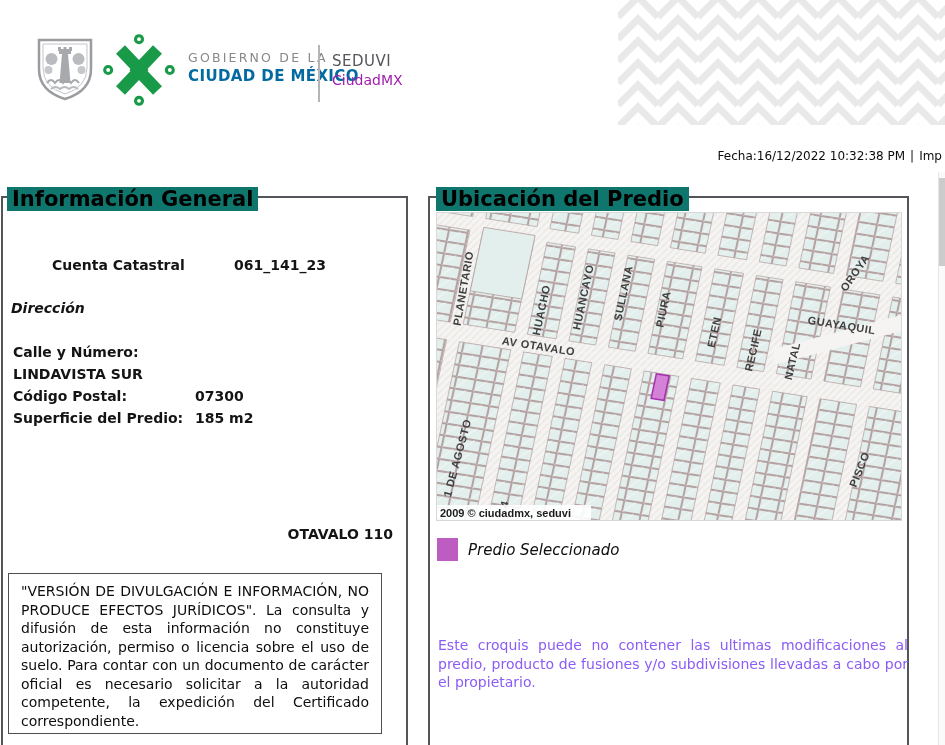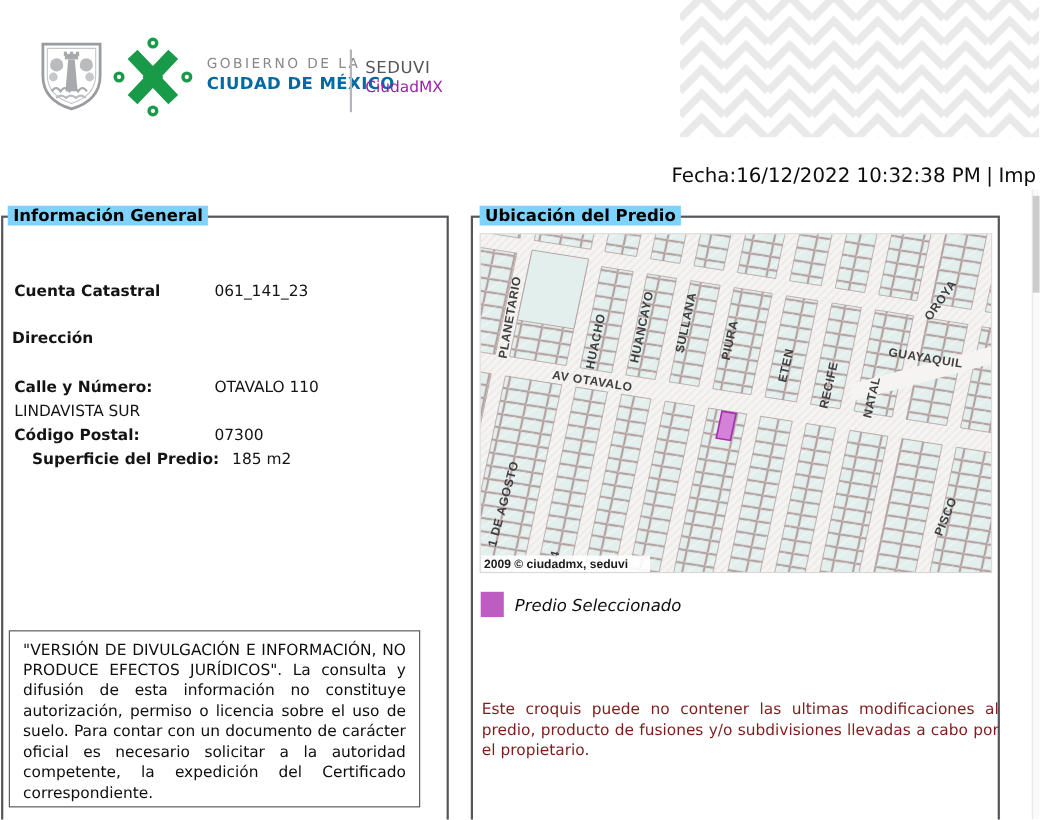--- a/index.html
+++ b/index.html
@@ -20,47 +20,47 @@
   .abs{position:absolute;}
 
   
   .gov-text1{left:188px;top:50px;font-size:12.5px;letter-spacing:2.2px;color:#87888b;}
   .gov-text2{left:188px;top:67px;font-size:15px;font-weight:bold;letter-spacing:0.4px;color:#0369a1;}
   .hdr-divider{left:318px;top:45px;width:2px;height:57px;background:#b3b5b8;}
   .agency{left:332px;top:52px;font-size:15px;font-weight:normal;color:#55565a;letter-spacing:0.5px;}
   .agency-sub{left:332px;top:72px;font-size:14px;color:#a21caf;}
 
   
-  .date-line{top:149px;right:3px;font-size:18px;color:#0c0c0c;white-space:nowrap;}
+  .date-line{top:149px;right:3px;font-size:12px;color:#0c0c0c;white-space:nowrap;}
   .date-line .sep{margin:0 5px;}
   .print-link{color:#0c0c0c;cursor:pointer;}
 
   
   .fieldset{position:absolute;border:2px solid #54555a;background:#fff;}
-  .fieldset .legend{position:absolute;top:-11px;left:4px;background:#7dd3fc;padding:0 5px;
-    font-weight:bold;font-size:15px;color:#000;white-space:nowrap;text-align:right;}
+  .fieldset .legend{position:absolute;top:-11px;left:4px;background:#0f766e;padding:0 5px;
+    font-weight:bold;font-size:21px;color:#000;white-space:nowrap;text-align:right;}
   .fs-left{left:1px;top:196px;width:407px;height:600px;}
   .fs-right{left:428px;top:196px;width:481px;height:600px;}
 
   
   .info-row{position:absolute;left:10px;display:flex;width:380px;line-height:20px;}
   .info-row .lab{font-weight:bold;width:182px;flex:0 0 182px;}
-  .info-row .val{font-weight:normal;text-align:right;}
+  .info-row .val{font-weight:bold;text-align:right;}
   .row-heading{position:absolute;left:8px;font-weight:bold;line-height:20px;}
 
   .disclaimer-box{position:absolute;left:5px;top:375px;width:374px;height:161px;
     border:1.5px solid #4f4f4f;padding:8px 12px;
     font-size:14px;line-height:18.5px;text-align:justify;color:#0e0e0e;}
 
   
   .map-wrap{position:absolute;left:7px;top:15px;width:464px;height:307px;outline:1px solid #d8d8d8;}
   .legend-swatch{position:absolute;left:7px;top:340px;width:21px;height:23px;background:var(--parcel-purple);}
   .legend-text{position:absolute;left:38px;top:343px;font-size:15px;color:#0e0e0e;font-style:italic;}
   .croquis-note{position:absolute;left:8px;top:438px;width:470px;
-    font-size:14px;line-height:18.5px;text-align:justify;color:#7f1d1d;}
+    font-size:14px;line-height:18.5px;text-align:justify;color:#8b5cf6;}
 
   .street-label{font-family:"Liberation Sans","DejaVu Sans",sans-serif;font-weight:bold;
     fill:#3f3f3f;font-size:11px;letter-spacing:0.5px;text-anchor:middle;}
   .attribution{font-family:"Liberation Sans","DejaVu Sans",sans-serif;font-weight:bold;
     font-size:11px;fill:#1b1b1b;}
 
   
   .scrollbar{position:absolute;right:0;top:172px;width:7px;height:573px;background:#fafafa;
     border-left:1px solid #e6e6e6;}
   .scroll-thumb{position:absolute;left:0;top:6px;width:7px;height:88px;background:#cccccc;}
@@ -114,39 +114,39 @@
   </svg>
 </div>
 
 <div class="abs date-line">
   <span>Fecha:16/12/2022 10:32:38 PM</span><span class="sep">|</span><span class="print-link">Imp</span>
 </div>
 
 <div class="fieldset fs-left">
   <span class="legend">Información General</span>
 
-  <div class="info-row" style="top:57px;">
+  <div class="info-row" style="top:57px;margin-left:39px;">
     <span class="lab">Cuenta Catastral</span>
     <span class="val">061_141_23</span>
   </div>
 
-  <div class="row-heading" style="top:100px;">Dirección</div>
-
-  <div class="info-row" style="top:144px;">
+  <div class="row-heading" style="top:100px;font-style:italic;">Dirección</div>
+
+  <div class="info-row" style="top:144px;flex-direction:column;">
     <span class="lab">Calle y Número:</span>
     <span class="val">OTAVALO 110</span>
   </div>
   <div class="info-row" style="top:166px;">
     <span class="val">LINDAVISTA SUR</span>
   </div>
   <div class="info-row" style="top:188px;">
     <span class="lab">Código Postal:</span>
     <span class="val">07300</span>
   </div>
-  <div class="info-row" style="top:210px;margin-left:16px;">
+  <div class="info-row" style="top:210px;">
     <span class="lab">Superficie del Predio:</span>
     <span class="val">185 m2</span>
   </div>
 
   <div class="disclaimer-box">"VERSIÓN DE DIVULGACIÓN E INFORMACIÓN, NO PRODUCE EFECTOS JURÍDICOS". La consulta y difusión de esta información no constituye autorización, permiso o licencia sobre el uso de suelo. Para contar con un documento de carácter oficial es necesario solicitar a la autoridad competente, la expedición del Certificado correspondiente.</div>
 </div>
 
 <div class="fieldset fs-right">
   <span class="legend" style="left:6px;">Ubicación del Predio</span>
 

